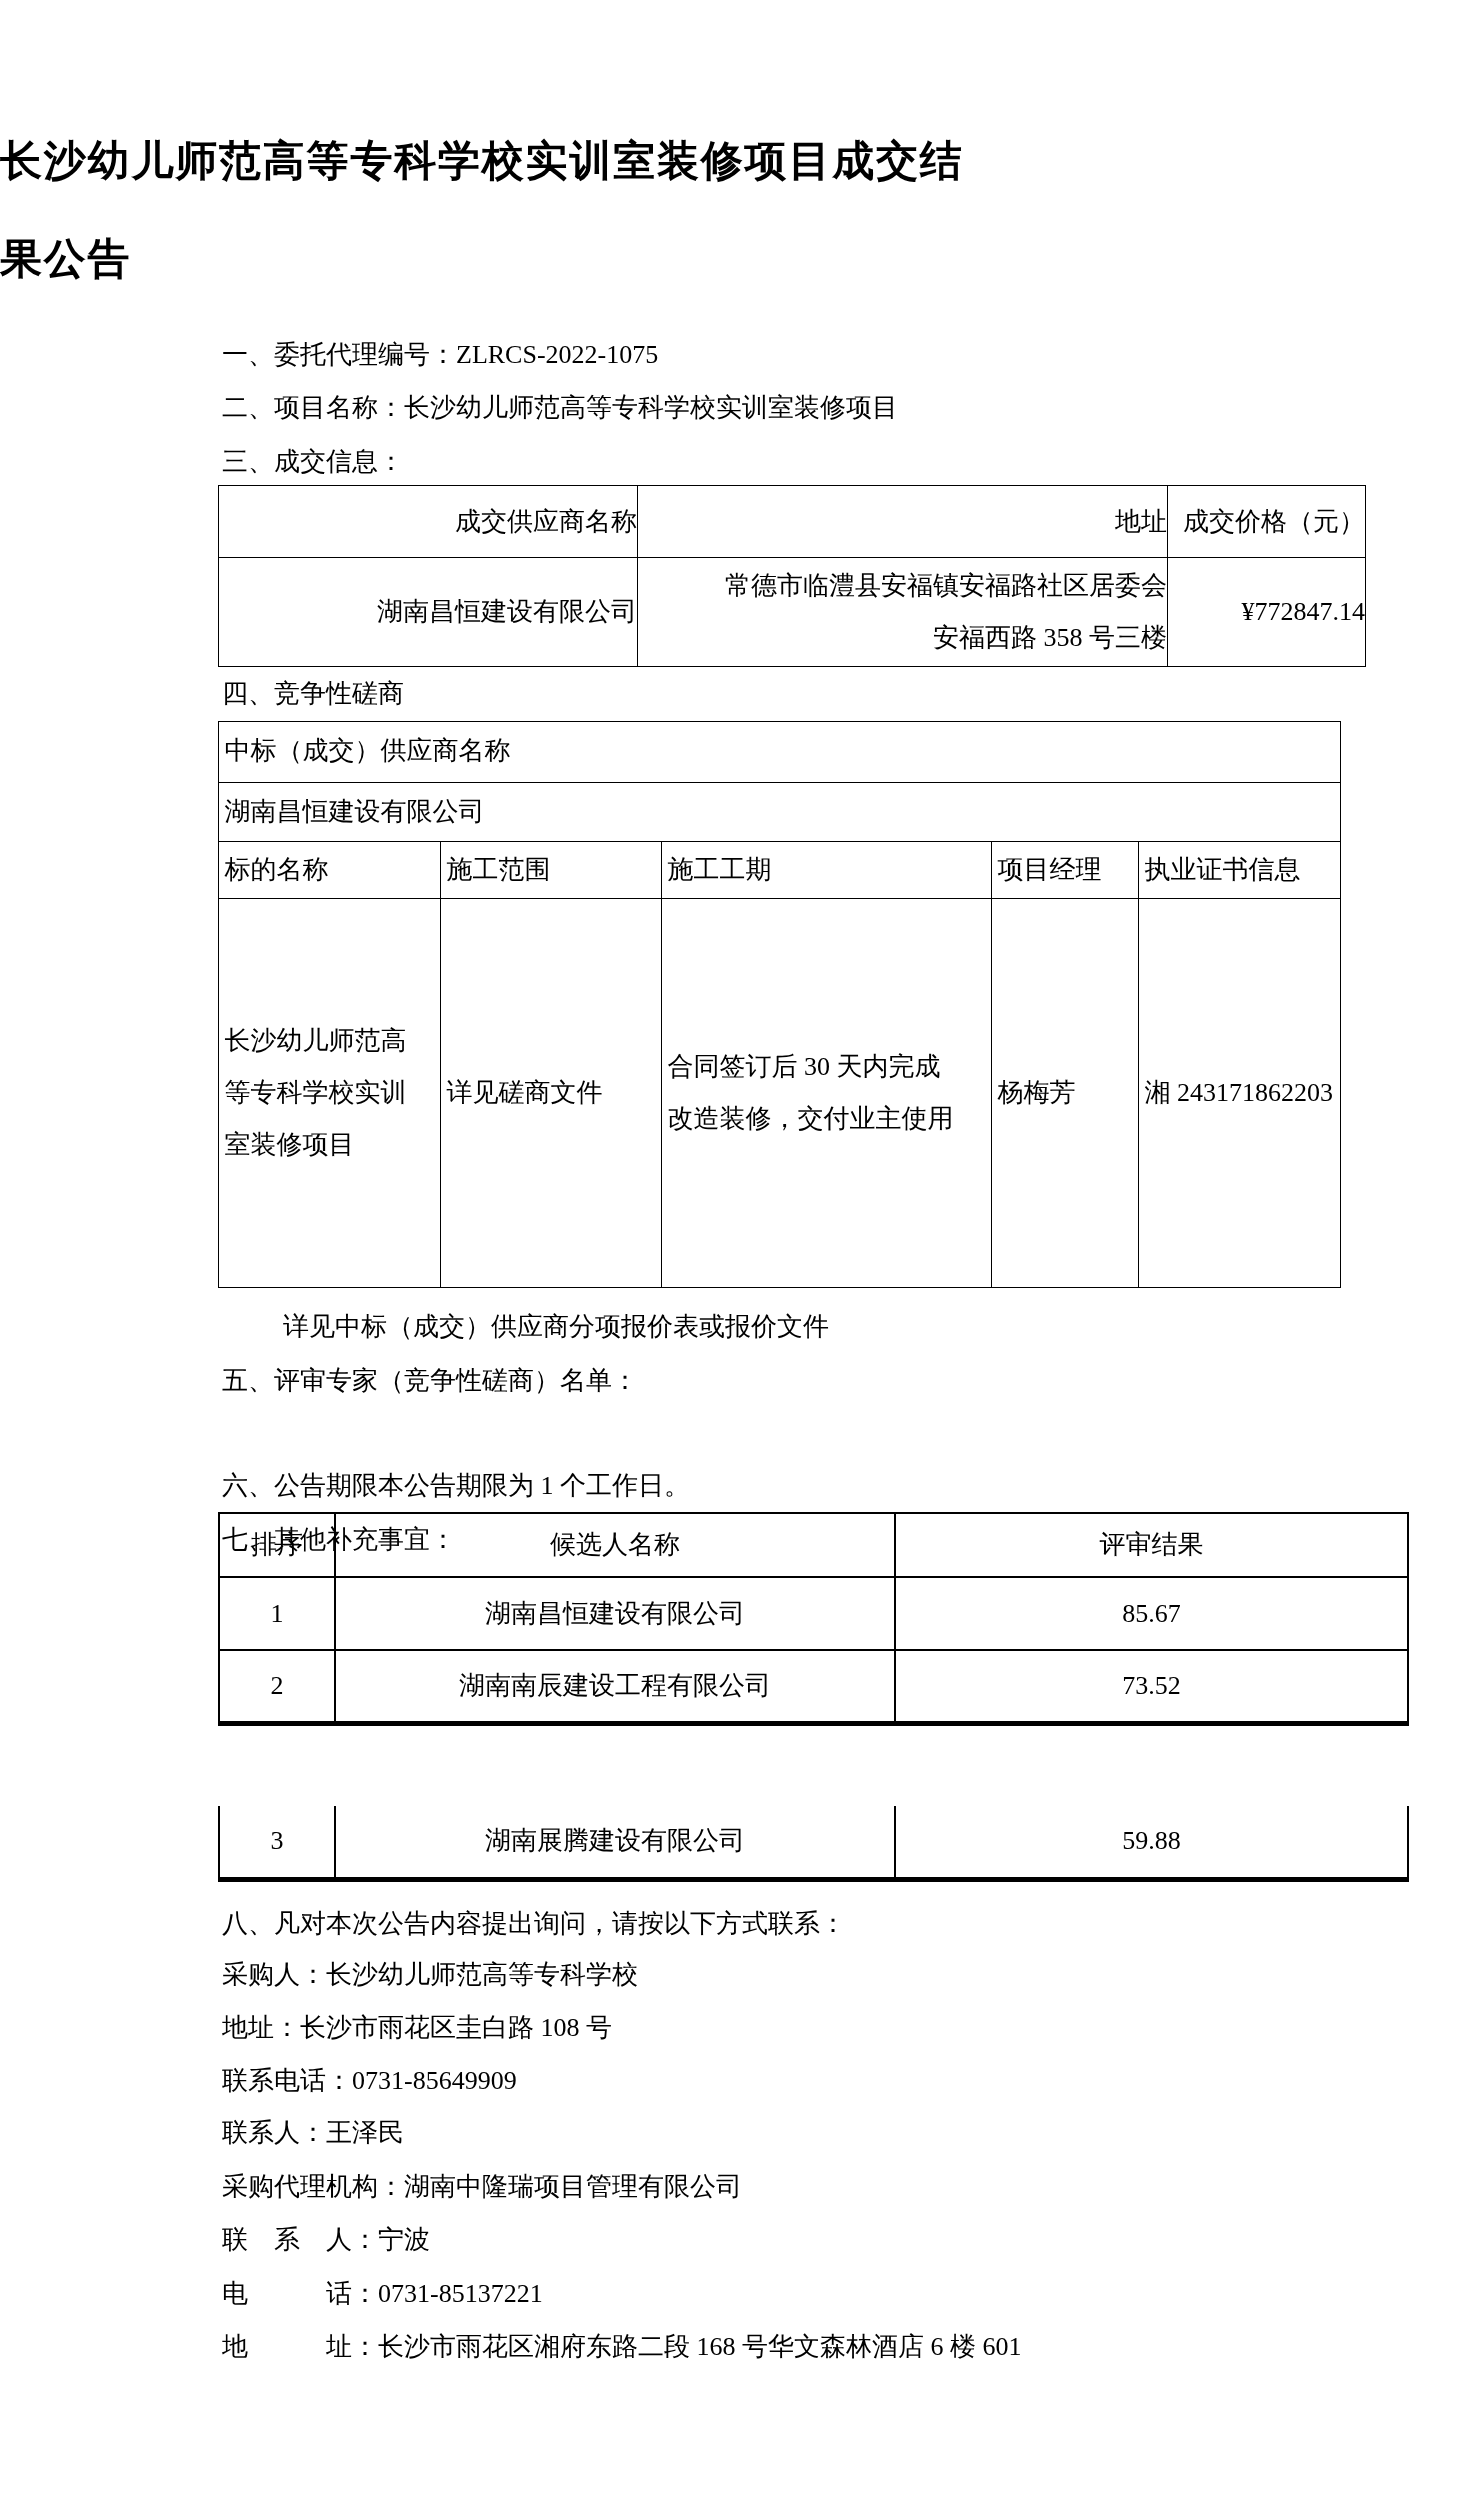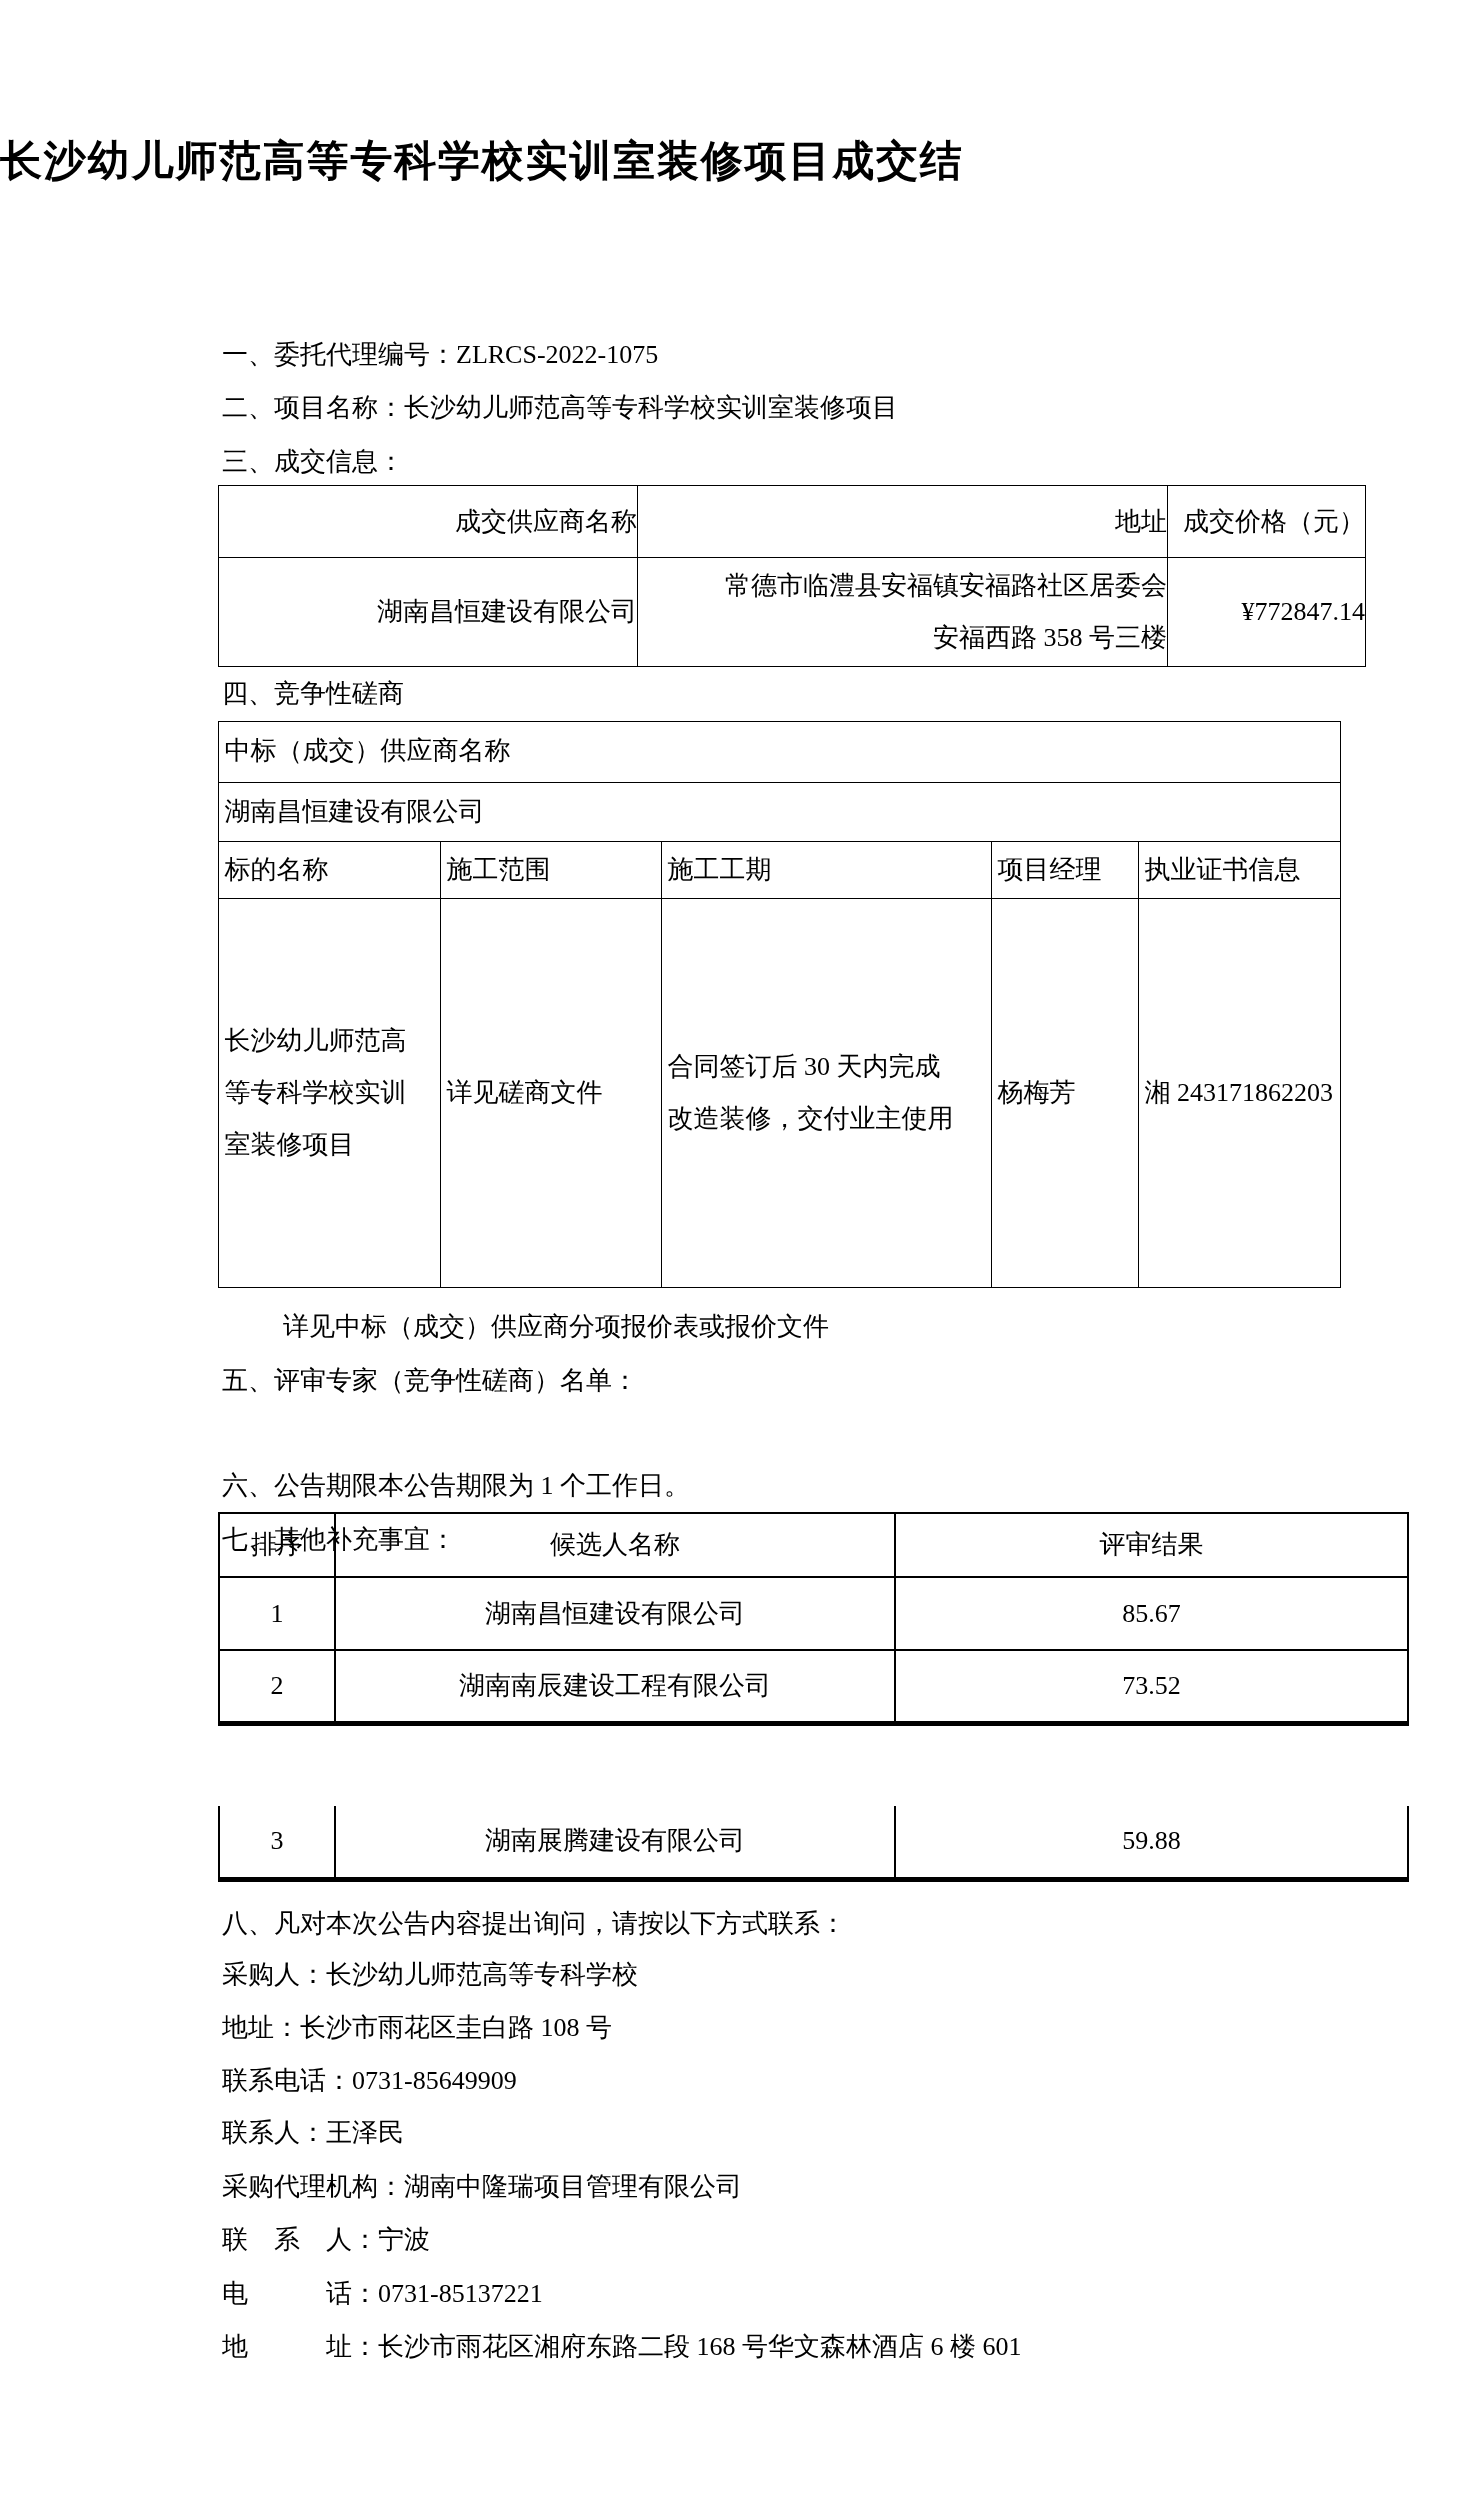--- a/index.html
+++ b/index.html
@@ -71,20 +71,21 @@
   .t3 .drow{height:73px;}
   .thickb td{border-bottom:5.5px solid #000;}
   .t3b td{border-top:none;}
 </style>
 </head>
 <body>
 
 <div class="page">
 
   <h1 class="title title-l1">长沙幼儿师范高等专科学校实训室装修项目成交结</h1>
+  <h1 class="title title-l2">果公告</h1>
 
   <p class="para" style="top:328px">一、委托代理编号：ZLRCS-2022-1075</p>
   <p class="para" style="top:381px">二、项目名称：长沙幼儿师范高等专科学校实训室装修项目</p>
   <p class="para" style="top:435px">三、成交信息：</p>
 
   <table class="t1">
     <colgroup>
         <col style="width:419px">
         <col style="width:530px">
         <col style="width:198px">

